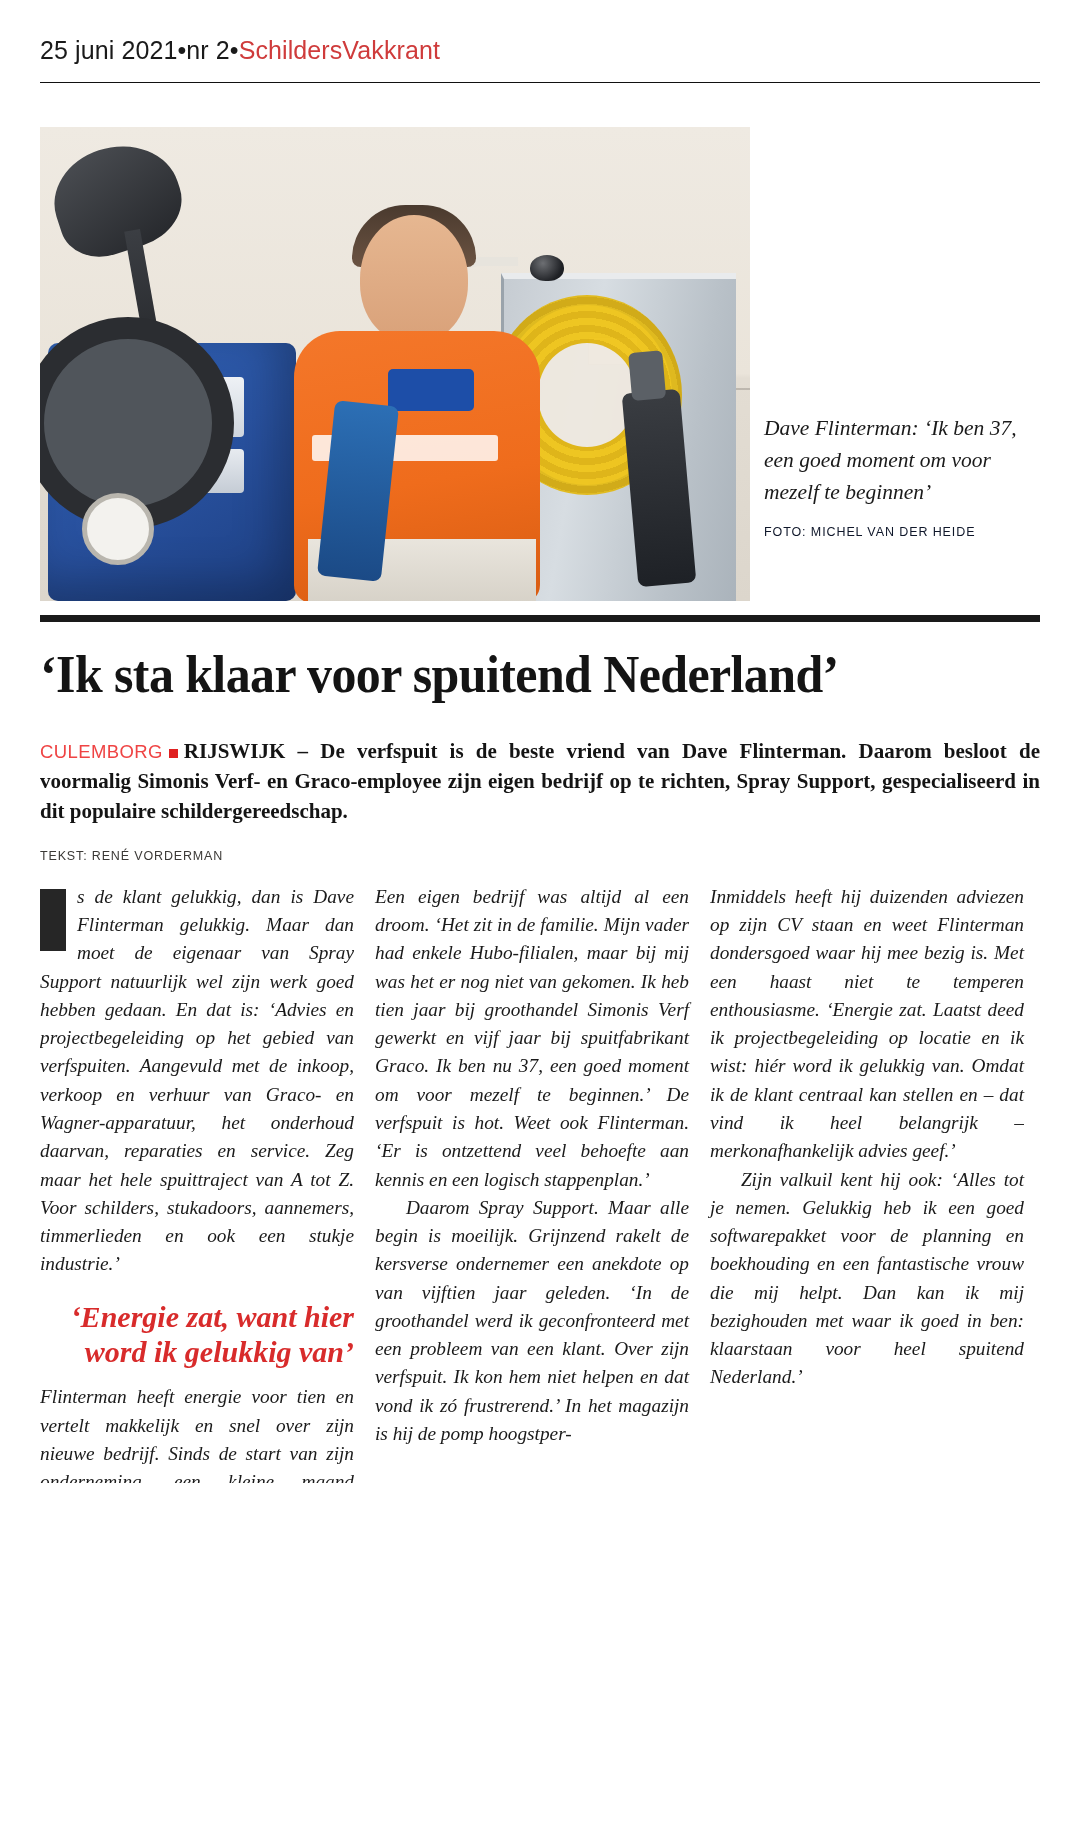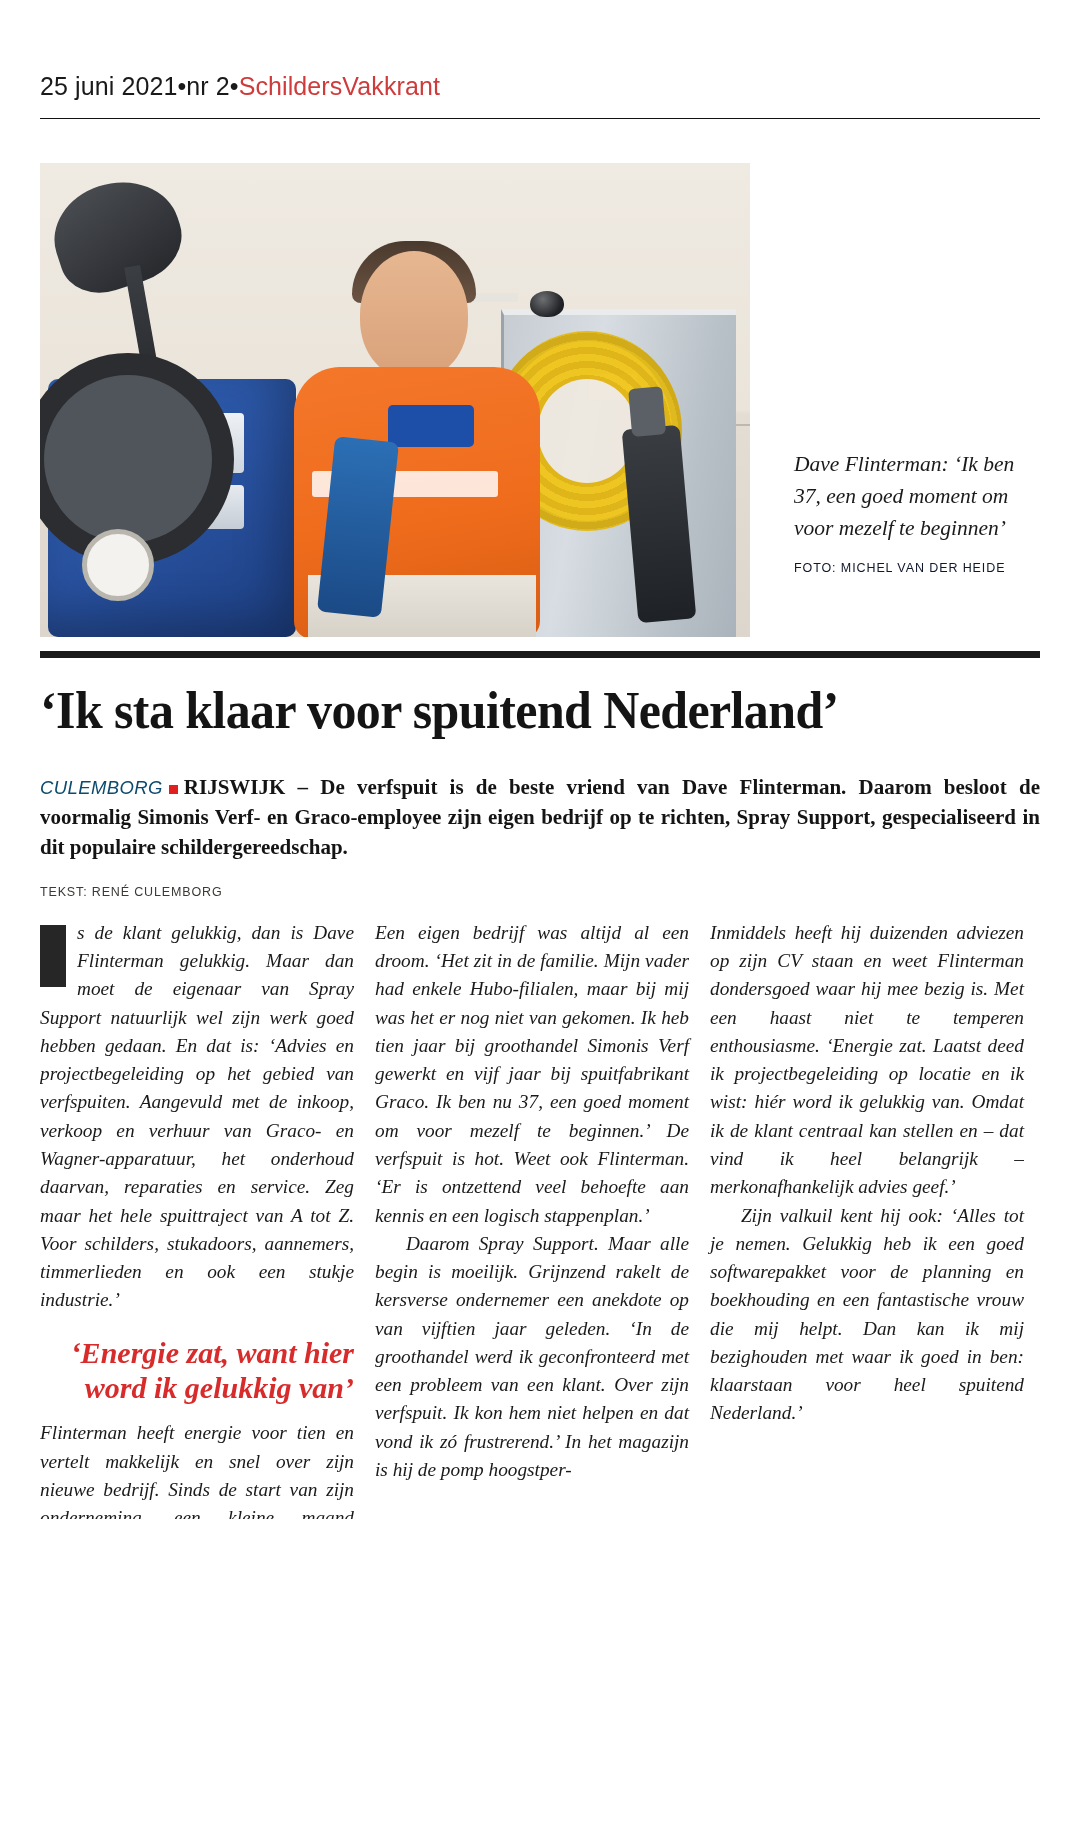--- a/index.html
+++ b/index.html
@@ -19,21 +19,21 @@
   .page {
     width: 1080px;
     height: 1823px;
     box-sizing: border-box;
     padding: 0 40px;
     position: relative;
   }
 
   
   .masthead {
-    padding-top: 72px;
+    padding-top: 36px;
     font-family: "Liberation Sans", sans-serif;
     font-size: 25px;
     letter-spacing: .1px;
     color: #1a1a1a;
     display: flex;
     align-items: baseline;
     gap: 0;
   }
   .masthead .brand {
     color: #cf3b3b;
@@ -177,21 +177,21 @@
     background:linear-gradient(180deg,#3a3d42,#1e2126);
     border-radius:8px; transform:rotate(-5deg);
   }
   .ph-gun-r:after{
     content:"";position:absolute;left:10px;top:-40px;width:34px;height:48px;
     background:#5b6066;border-radius:6px;
   }
 
   .caption-col {
     flex: 1 1 auto;
-    padding-left: 44px;
+    padding-left: 14px;
     padding-top: 286px;
     box-sizing: border-box;
   }
   .caption {
     font-family: "Liberation Serif", serif;
     font-style: italic;
     font-size: 21.5px;
     line-height: 1.48;
     color: #1a1a1a;
   }
@@ -244,22 +244,21 @@
     font-size: 21px;
     line-height: 1.42;
     color: #141414;
     text-align: justify;
   }
   .lead .dateline {
     font-family: "Liberation Sans", sans-serif;
     font-weight: normal;
     font-size: 18.5px;
     letter-spacing: .4px;
-    color: #0c4a6e;
-    font-style: italic;
+    color: #ef4444;
   }
   .lead .sq {
     display: inline-block;
     width: 9px; height: 9px;
     background: #e02020;
     margin: 0 6px 1px 6px;
     vertical-align: middle;
   }
 
   
@@ -359,21 +358,21 @@
       <div class="photo-credit">FOTO: MICHEL VAN DER HEIDE</div>
     </div>
   </div>
 
   <div class="heavy-rule"></div>
 
   <h1 class="headline">‘Ik sta klaar voor spuitend Nederland’</h1>
 
   <div class="lead"><span class="dateline">CULEMBORG</span><span class="sq"></span><span>RIJSWIJK – De verfspuit is de beste vriend van Dave Flinterman. Daarom besloot de voormalig Simonis Verf- en Graco-employee zijn eigen bedrijf op te richten, Spray Support, gespecialiseerd in dit populaire schildergereedschap.</span></div>
 
-  <div class="byline">TEKST: RENÉ CULEMBORG</div>
+  <div class="byline">TEKST: RENÉ VORDERMAN</div>
 
   <div class="columns">
 
     <div class="col">
       <p class="dropcap-wrap no-indent"><span class="dropcap"></span><span>s de klant gelukkig, dan is Dave Flinterman gelukkig. Maar dan moet de eigenaar van Spray Support natuurlijk wel zijn werk goed hebben gedaan. En dat is: ‘Advies en projectbegeleiding op het gebied van verfspuiten. Aangevuld met de inkoop, verkoop en verhuur van Graco- en Wagner-apparatuur, het onderhoud daarvan, reparaties en service. Zeg maar het hele spuittraject van A tot Z. Voor schilders, stukadoors, aannemers, timmerlieden en ook een stukje industrie.’</span></p>
       <div class="subhead">‘Energie zat, want hier word ik gelukkig van’</div>
       <p>Flinterman heeft energie voor tien en vertelt makkelijk en snel over zijn nieuwe bedrijf. Sinds de start van zijn onderneming, een kleine maand geleden, stroomt de agenda rap vol. ‘Ik heb een behoorlijk netwerk, bij onder meer verffabrikanten, en in mijn loondiensttijd spuitdemo’s gegeven</p>
     </div>
 
     <div class="col">

